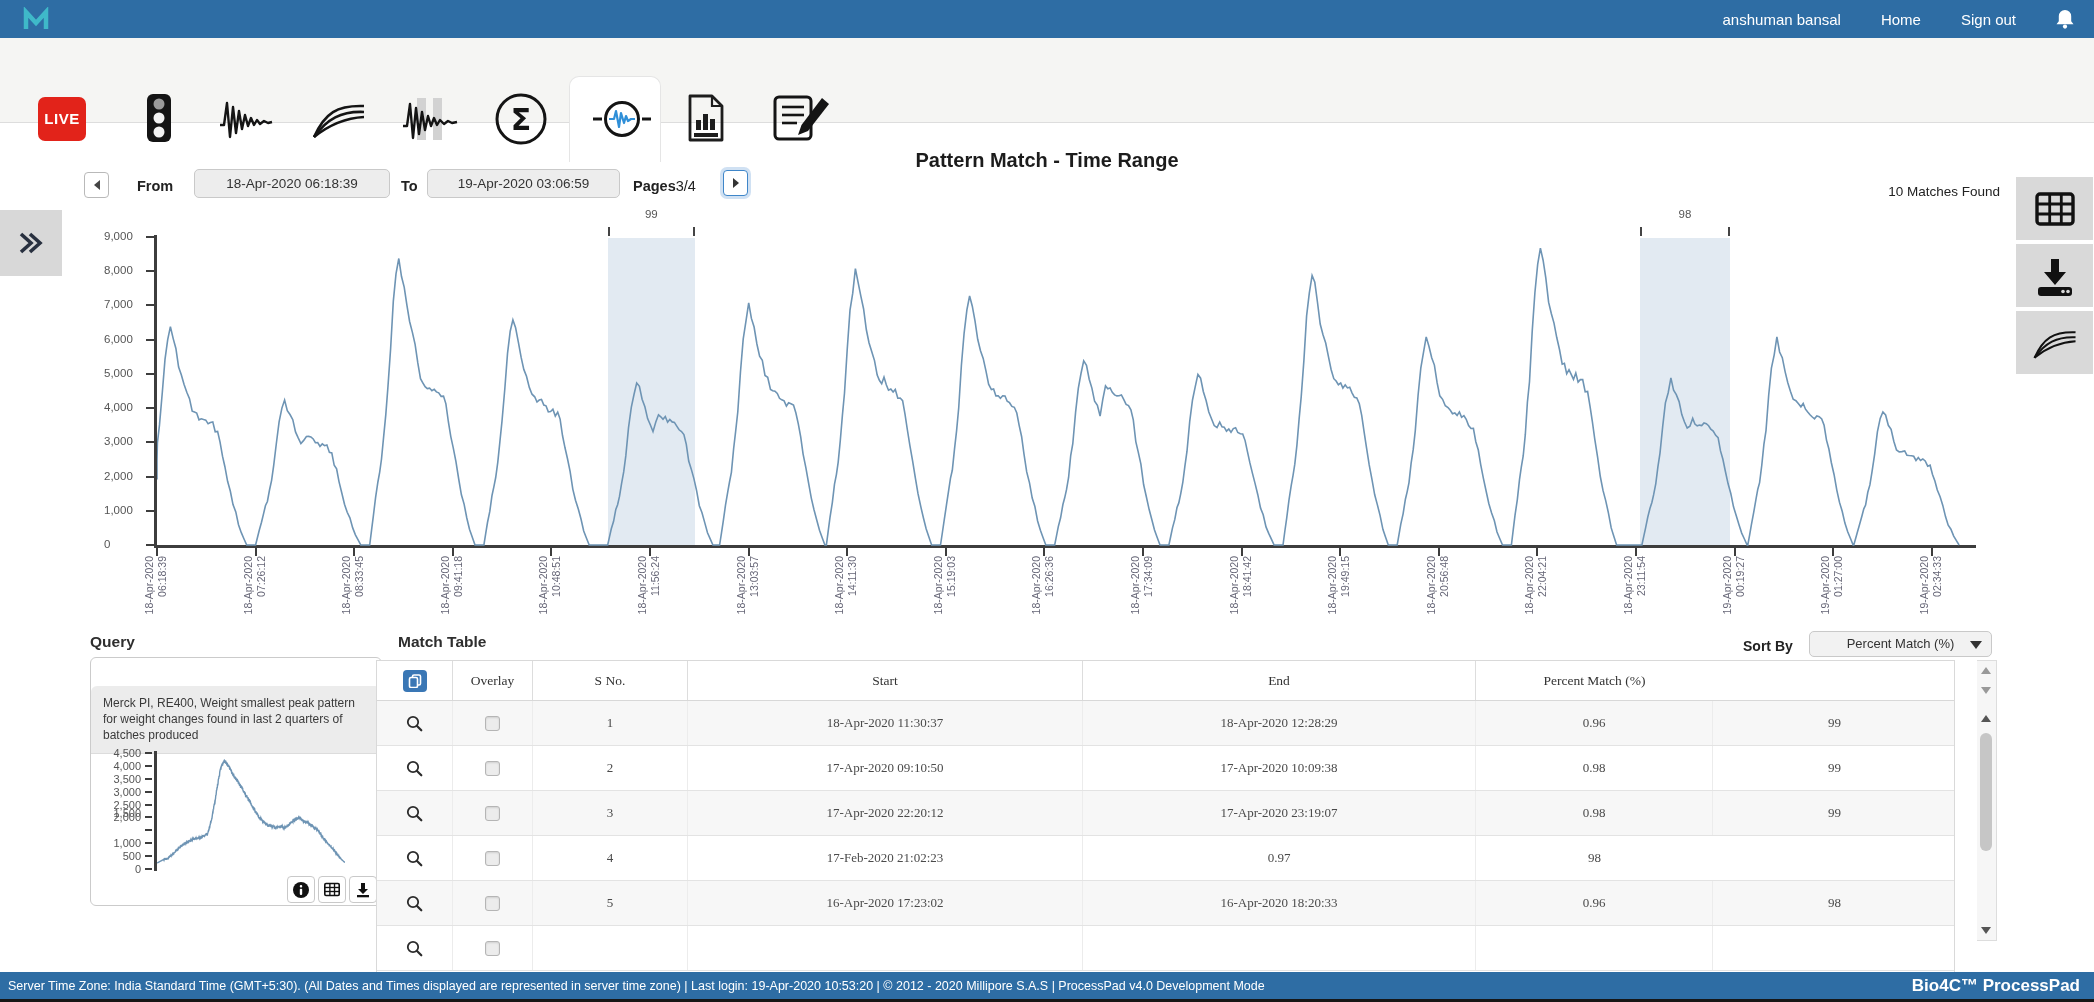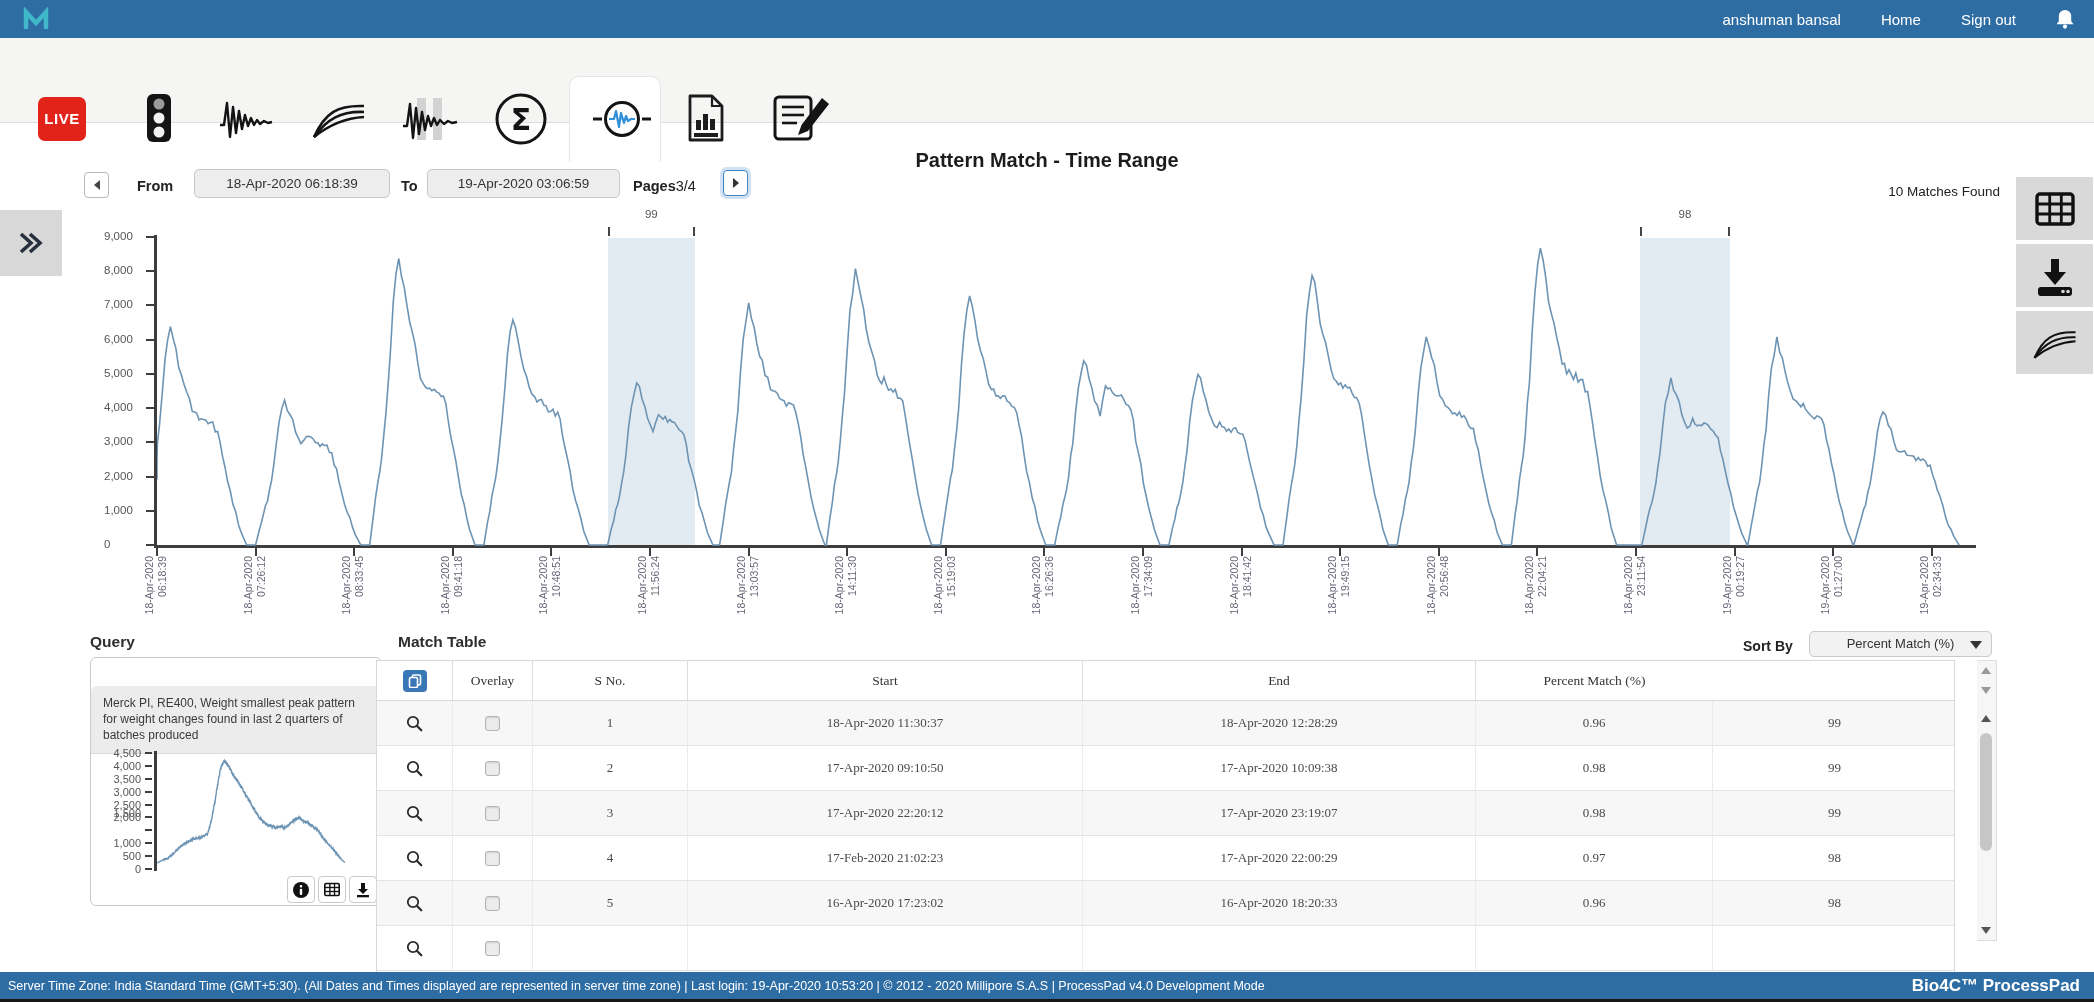--- a/index.html
+++ b/index.html
@@ -469,21 +469,20 @@
           <svg width="17" height="17" viewBox="0 0 17 17">
             <circle cx="7" cy="7" r="5.2" stroke="#2b2b2b" stroke-width="1.8" fill="none"></circle>
             <line x1="11" y1="11" x2="15.3" y2="15.3" stroke="#2b2b2b" stroke-width="2.2" stroke-linecap="round"></line>
           </svg>
         </div>
         <div class="mcell">
           <span class="cb"></span>
         </div>
         <div class="mcell">4</div>
         <div class="mcell">17-Feb-2020 21:02:23</div>
-        <div class="mcell">17-Apr-2020 22:00:29</div>
         <div class="mcell">0.97</div>
         <div class="mcell">98</div>
       </div>
       <div class="mrow odd">
         <div class="mcell">
           <svg width="17" height="17" viewBox="0 0 17 17">
             <circle cx="7" cy="7" r="5.2" stroke="#2b2b2b" stroke-width="1.8" fill="none"></circle>
             <line x1="11" y1="11" x2="15.3" y2="15.3" stroke="#2b2b2b" stroke-width="2.2" stroke-linecap="round"></line>
           </svg>
         </div>

